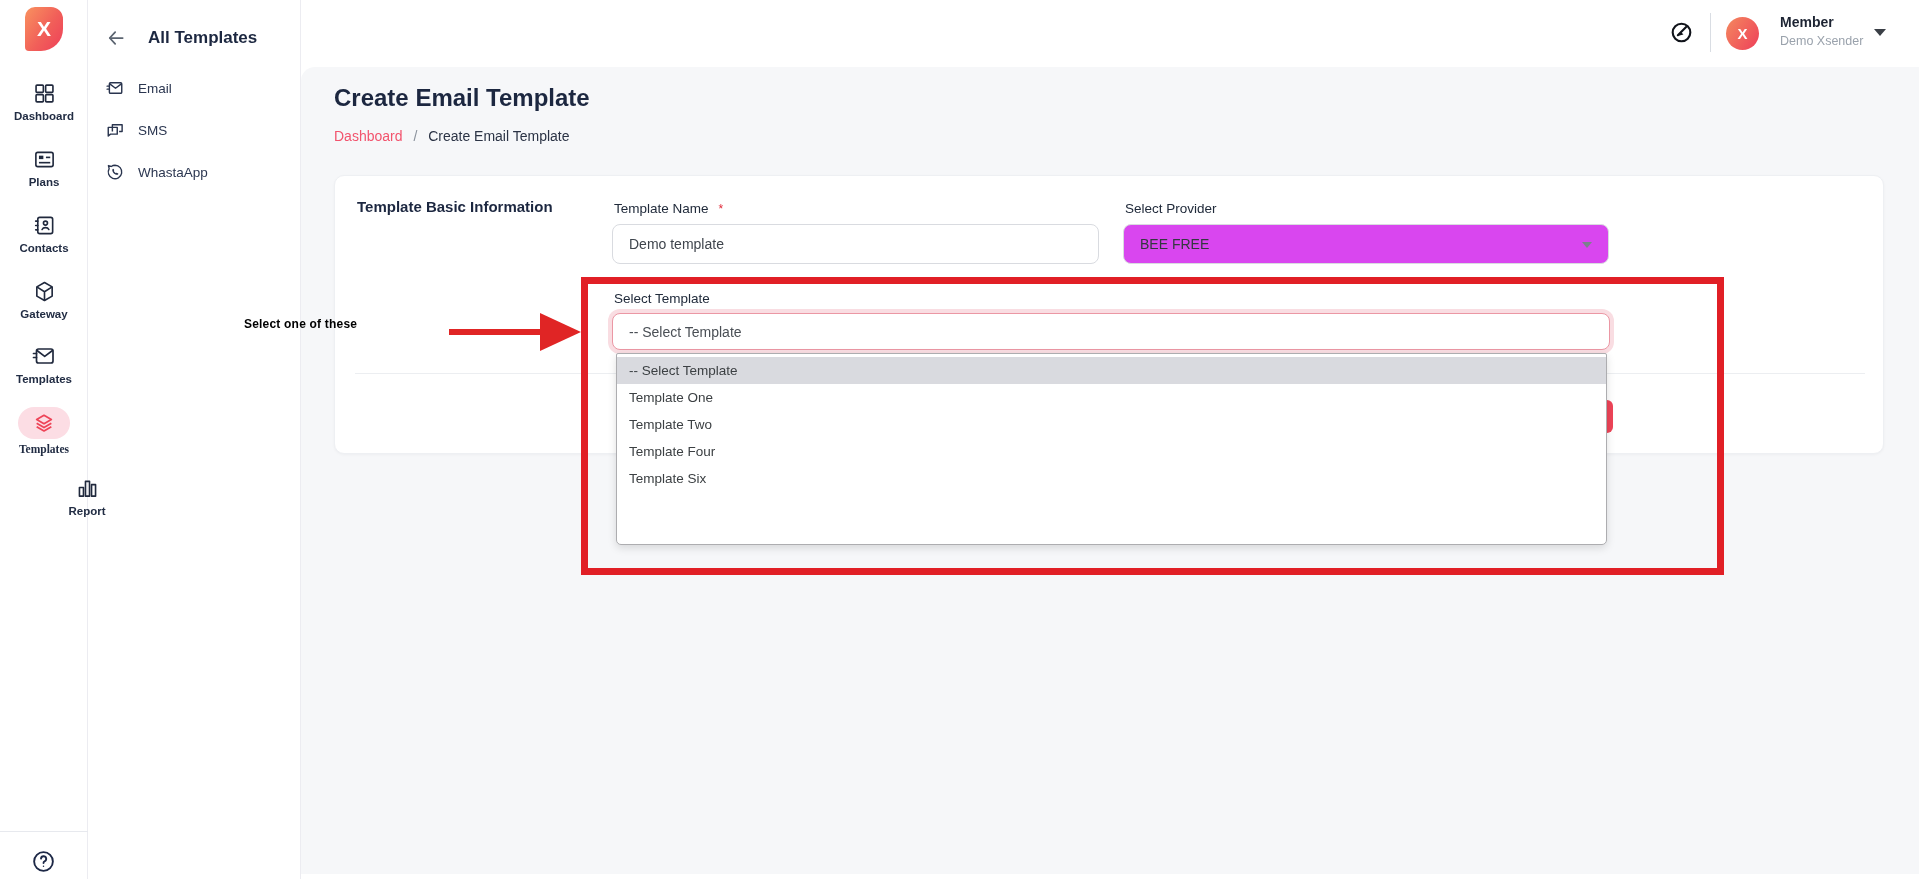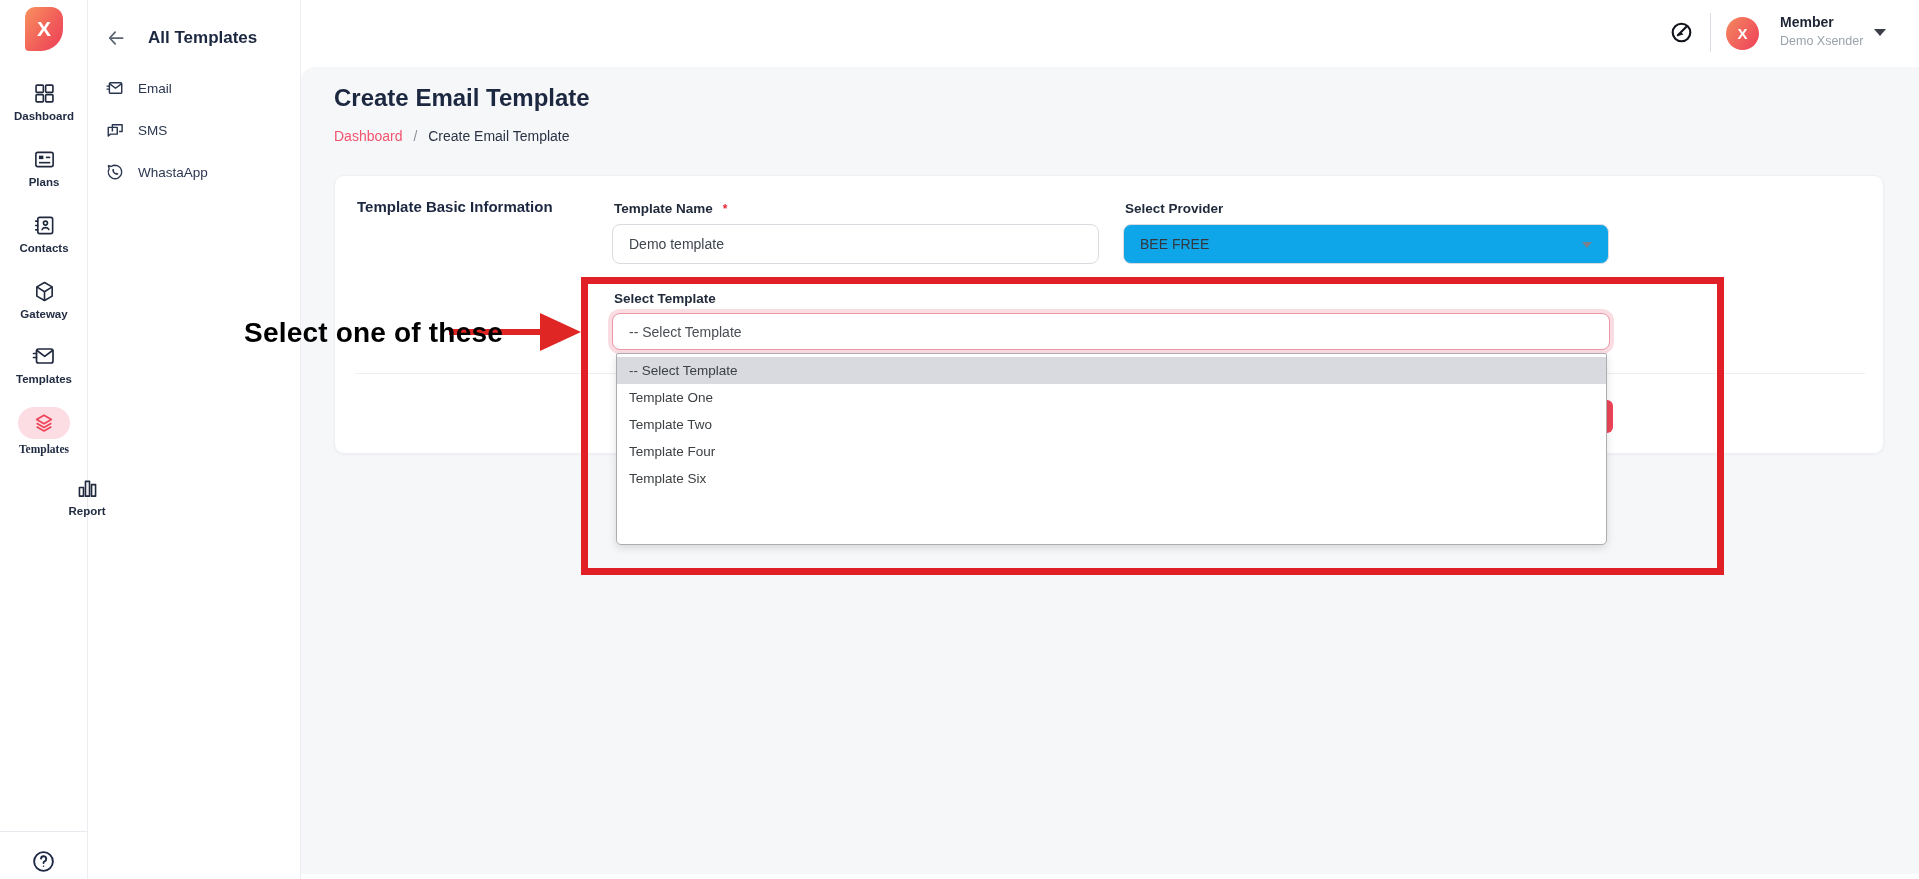--- a/index.html
+++ b/index.html
@@ -51,27 +51,27 @@
     background:#f6f7f9; border-top-left-radius:14px; z-index:1; }
   .page-title { position:absolute; left:334px; top:84px; font-size:24px; font-weight:bold; color:#1c2740; z-index:2; }
   .breadcrumb { position:absolute; left:334px; top:128px; font-size:14px; z-index:2; }
   .crumb-home { color:#f2536d; cursor:pointer; }
   .crumb-sep { color:#8a919c; margin:0 7px; }
   .crumb-current { color:#2b3345; font-weight:500; }
 
   .card { position:absolute; left:334px; top:175px; width:1550px; height:279px; background:#fff;
     border:1px solid #eef0f3; border-radius:10px; box-shadow:0 1px 3px rgba(20,30,60,0.04); z-index:2; }
   .section-title { position:absolute; left:22px; top:22px; font-size:15px; font-weight:bold; color:#1c2740; }
-  .field-label { position:absolute; font-size:13.5px; font-weight:700; color:#212b3b; }
+  .field-label { position:absolute; font-size:13.5px; font-weight:400; color:#212b3b; }
   .req { color:#e02b3a; margin-left:10px; font-size:12px; }
   .text-input { position:absolute; left:277px; top:48px; width:487px; height:40px;
     border:1px solid #d9dbe0; border-radius:8px; background:#fff;
     font-family:"Liberation Sans",sans-serif; font-size:14px; color:#3f454d; padding:0 16px; }
   .provider-box { position:absolute; left:788px; top:48px; width:486px; height:40px;
-    border:1px solid #d9dbe0; border-radius:8px; background:#0ea5e9; cursor:pointer;
+    border:1px solid #d9dbe0; border-radius:8px; background:#d946ef; cursor:pointer;
     display:flex; align-items:center; padding:0 16px; font-size:14px; color:#33383f; }
   .provider-caret { position:absolute; right:16px; top:17px; width:0; height:0;
     border-left:5px solid transparent; border-right:5px solid transparent; border-top:6px solid #7b828c; }
   .st-select { position:absolute; left:277px; top:137px; width:998px; height:37px;
     border:1.5px solid #eb97a4; border-radius:8px; background:#fff; cursor:pointer;
     box-shadow:0 0 0 4px #f9dde2; display:flex; align-items:center; padding:0 16px;
     font-size:14px; color:#4a4f55; }
   .card-footer-divider { position:absolute; left:20px; top:197px; width:1510px; height:1px; background:#eceef1; }
   .submit-sliver { position:absolute; left:1186px; top:224px; width:92px; height:33px;
     background:#ee4458; border:none; border-radius:6px; cursor:pointer; z-index:1; }
@@ -80,21 +80,21 @@
     background:#fff; border:1px solid #adadb0; border-radius:2px 2px 5px 5px;
     box-shadow:0 3px 8px rgba(0,0,0,0.13); z-index:20; padding-top:3px; }
   .dd-option { height:27px; display:flex; align-items:center; padding:0 12px;
     font-size:13.5px; color:#3c4043; cursor:pointer; }
   .dd-option.highlighted { background:#d9dadf; }
 
   
   .annotation-box { position:absolute; left:581px; top:277px; width:1143px; height:298px;
     border:7px solid #e11f26; z-index:30; pointer-events:none; }
   .annotation-arrow { position:absolute; left:443px; top:306px; z-index:31; pointer-events:none; }
-  .annotation-text { position:absolute; left:244px; top:317px; font-size:28px; font-weight:bold;
+  .annotation-text { position:absolute; left:244px; top:317px; font-size:12px; font-weight:bold;
     color:#000; z-index:31; letter-spacing:0.2px; }
 </style>
 </head>
 <body>
 
 <nav class="primary-sidebar">
   <div class="logo">
     <span>X</span>
   </div>
 

